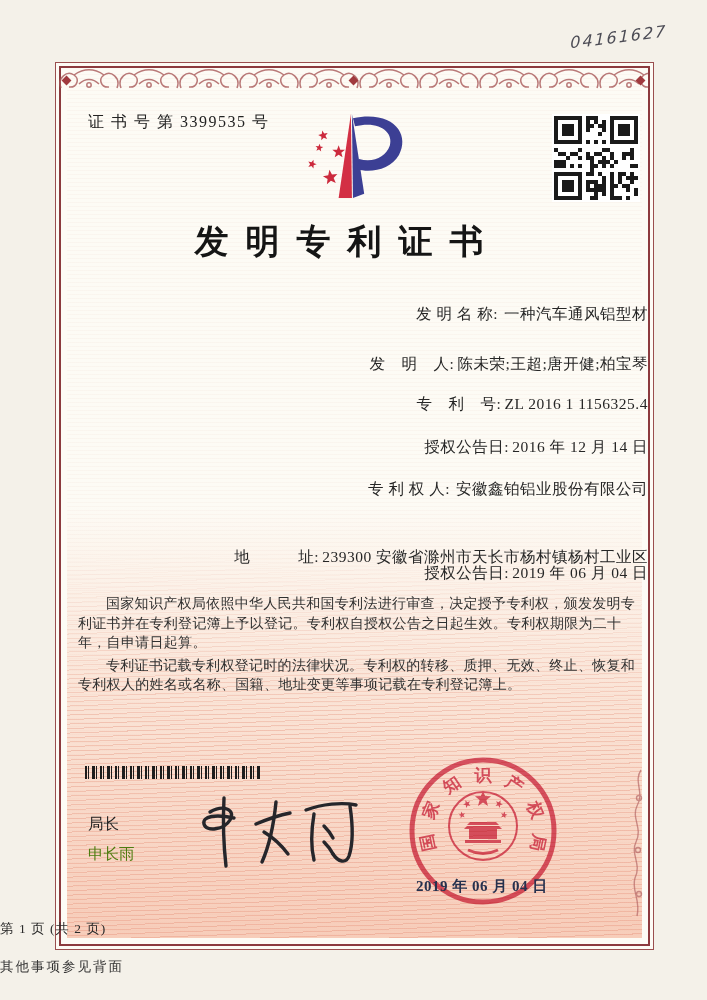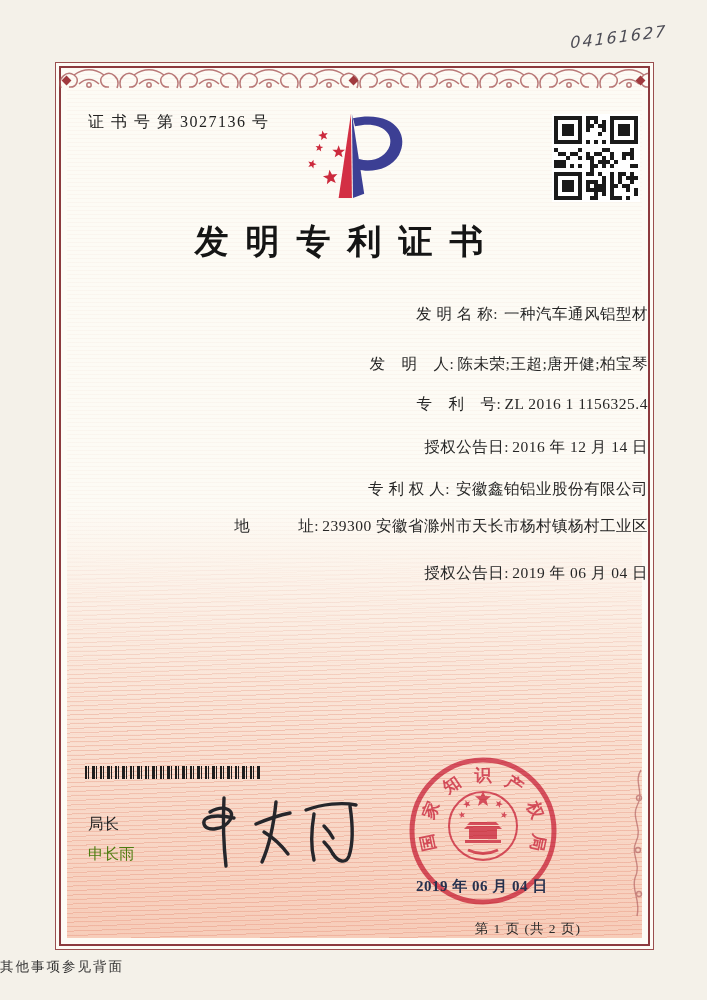--- a/index.html
+++ b/index.html
@@ -77,21 +77,21 @@
       #1c1c1c 11px 12px, rgba(0,0,0,0) 12px 15px);
   }
   .director-label{position:absolute;left:88px;top:814px;font-size:15.5px;color:#222;}
   .director-name{position:absolute;left:88px;top:844px;font-size:15.5px;color:#4d7c0f;}
   .signature{position:absolute;left:190px;top:788px;width:180px;height:90px;}
   .seal{position:absolute;left:406px;top:754px;width:154px;height:154px;mix-blend-mode:multiply;opacity:.93;}
   .seal-date{
     position:absolute;left:416px;top:877px;width:140px;text-align:left;
     font-size:15px;font-weight:bold;color:#26314e;letter-spacing:.5px;
   }
-  .page-info{position:absolute;left:0;top:920px;width:581px;text-align:right;font-size:13.5px;color:#2b2b2b;letter-spacing:1px;}
+  .page-info{position:absolute;left:0;top:920px;width:581px;text-align:left;font-size:13.5px;color:#2b2b2b;letter-spacing:1px;}
   .back-note{position:absolute;left:0;top:958px;width:707px;text-align:left;font-size:13.5px;color:#333;letter-spacing:2px;}
 </style>
 </head>
 <body>
 
 <div class="handwritten">04161627</div>
 
 <div class="frame-outer">
   <div class="frame-inner">
     <div class="bg-texture"></div>
@@ -122,21 +122,21 @@
 
 <svg class="edge-flourish" viewBox="0 0 20 150">
   <g stroke="#b06060" fill="none" stroke-width="1.4">
     <path d="M12,2 C4,14 16,24 8,38 C2,50 14,60 7,74 C1,86 13,96 6,110 C2,122 12,132 8,148"></path>
     <circle cx="10" cy="30" r="2.5"></circle>
       <circle cx="9" cy="82" r="2.5"></circle>
       <circle cx="10" cy="126" r="2.5"></circle>
   </g>
 </svg>
 
-<div class="cert-no">证 书 号 第 3027136 号</div>
+<div class="cert-no">证 书 号 第 3399535 号</div>
 
 <svg class="logo" viewBox="0 0 120 90">
   <g id="logo-stars" fill="#cc2a3d">
       <polygon points="27.96,20.11 29.85,23.08 33.33,22.50 31.09,25.22 32.72,28.35 29.44,27.05 26.97,29.57 27.18,26.05 24.03,24.48 27.44,23.59"></polygon>
       <polygon points="25.56,33.04 26.17,35.79 28.94,36.31 26.51,37.74 26.88,40.53 24.77,38.66 22.22,39.88 23.35,37.29 21.40,35.25 24.21,35.52"></polygon>
       <polygon points="44.00,34.50 45.60,38.79 50.18,38.99 46.60,41.84 47.82,46.26 44.00,43.73 40.18,46.26 41.40,41.84 37.82,38.99 42.40,38.79"></polygon>
       <polygon points="19.39,48.72 19.53,51.89 22.50,53.00 19.53,54.11 19.39,57.28 17.42,54.80 14.36,55.65 16.11,53.00 14.36,50.35 17.42,51.20"></polygon>
       <polygon points="34.96,58.57 37.48,63.22 42.74,62.71 39.10,66.55 41.21,71.40 36.44,69.12 32.48,72.62 33.17,67.38 28.61,64.70 33.81,63.73"></polygon>
     </g>
   <polygon points="56,4 44,86 57,86" fill="#d32f44"></polygon>
@@ -364,28 +364,30 @@
 </div>
 <div class="field-row" style="top:394px">
   <span class="field-label">专　利　号:</span><span class="field-value">ZL 2016 1 1156325.4</span>
 </div>
 <div class="field-row" style="top:437px">
   <span class="field-label">授权公告日:</span><span class="field-value">2016 年 12 月 14 日</span>
 </div>
 <div class="field-row" style="top:479px">
   <span class="field-label">专 利 权 人:</span><span class="field-value">安徽鑫铂铝业股份有限公司</span>
 </div>
-<div class="field-row" style="top:516px">
+<div class="field-row" style="top:547px">
   <span class="field-label">地　　　址:</span><span class="field-value">239300 安徽省滁州市天长市杨村镇杨村工业区</span>
 </div>
 <div class="field-row" style="top:563px">
   <span class="field-label">授权公告日:</span><span class="field-value">2019 年 06 月 04 日</span>
 </div>
 
 <div class="paras">
+  <p>国家知识产权局依照中华人民共和国专利法进行审查，决定授予专利权，颁发发明专利证书并在专利登记簿上予以登记。专利权自授权公告之日起生效。专利权期限为二十年，自申请日起算。</p>
+  <p>专利证书记载专利权登记时的法律状况。专利权的转移、质押、无效、终止、恢复和专利权人的姓名或名称、国籍、地址变更等事项记载在专利登记簿上。</p>
 </div>
 
 <div class="barcode"></div>
 
 <div class="director-label">局长</div>
 <div class="director-name">申长雨</div>
 
 <svg class="signature" viewBox="0 0 180 90">
   <g stroke="#26262b" stroke-width="3.4" fill="none" stroke-linecap="round" stroke-linejoin="round">
     <path d="M34,10 C33,30 33,52 36,78"></path>

